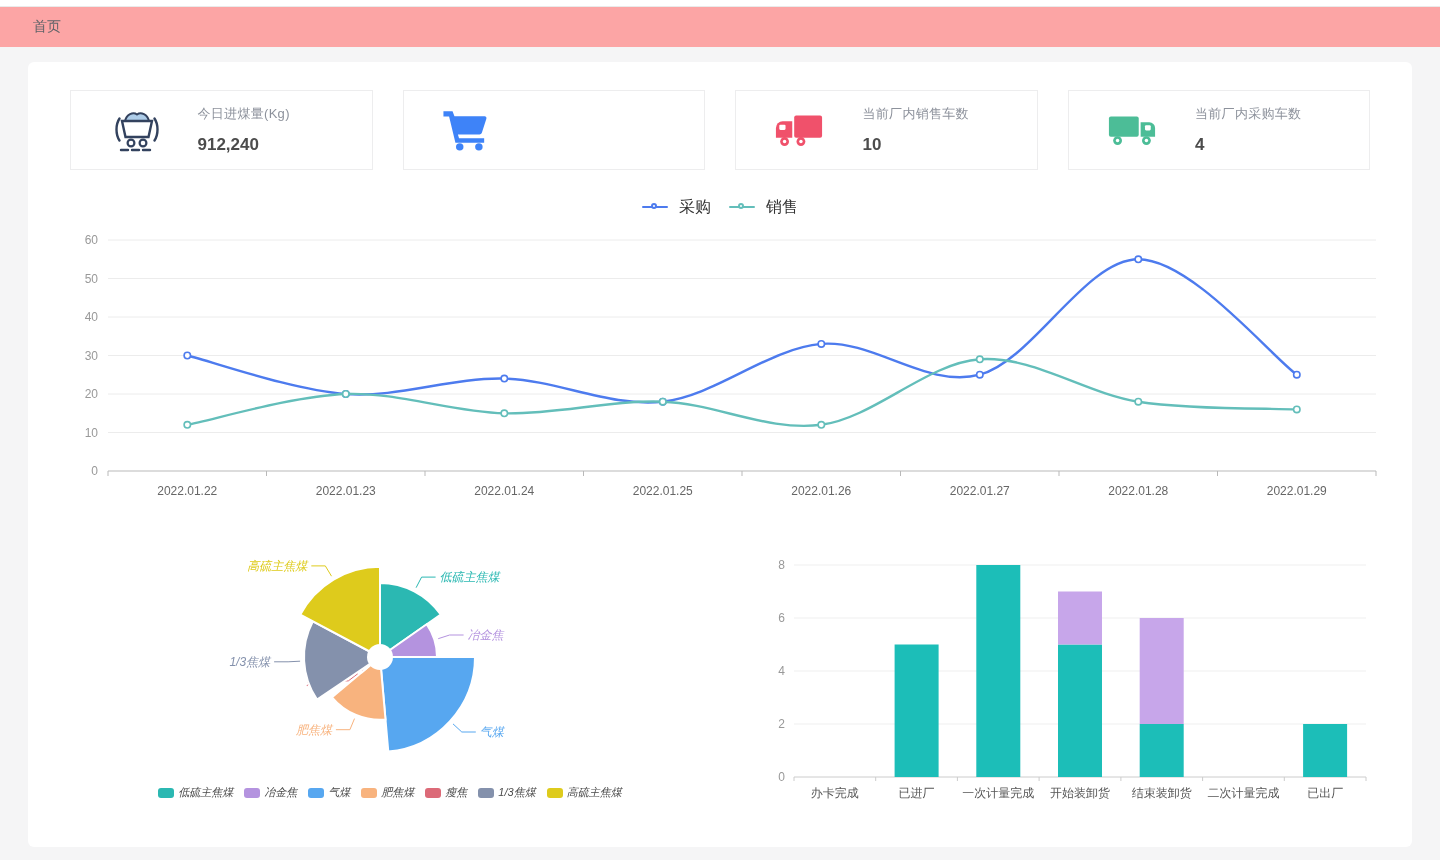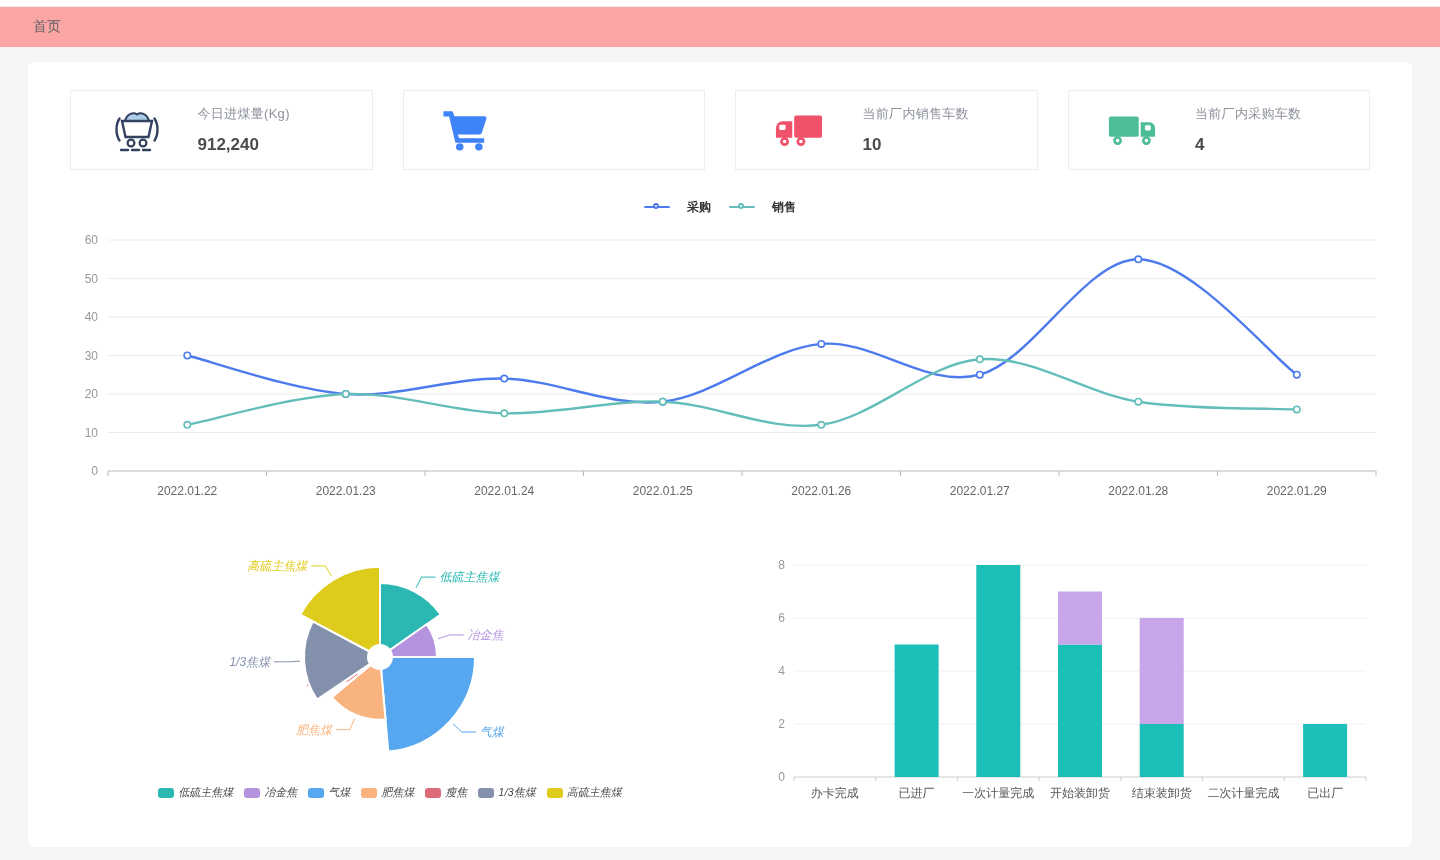--- a/index.html
+++ b/index.html
@@ -26,21 +26,21 @@
     flex:1; height:80px; border:1px solid #ededee; background:#fff;
     display:flex; align-items:center; padding:0 14px 0 38px;
   }
   .card-icon { width:60px; display:flex; align-items:center; }
   .card-text { margin-left:auto; width:160px; }
   .card-label { font-size:13px; color:#8d929c; letter-spacing:.3px; }
   .card-value { font-size:17px; font-weight:bold; color:#4c4c4c; margin-top:12px; }
   
   .line-section { margin-top:28px; }
   #line-legend { display:flex; justify-content:center; align-items:center; gap:18px; height:18px; }
-  .lg-item { display:inline-flex; align-items:center; gap:17px; font-size:12px; color:#333; cursor:pointer;font-weight:bold; }
+  .lg-item { display:inline-flex; align-items:center; gap:11px; font-size:16px; color:#333; cursor:pointer; }
   .lg-mark { position:relative; width:26px; height:9px; display:inline-block; }
   .lg-mark .seg { position:absolute; left:0; top:3px; width:26px; height:2.5px; border-radius:2px; }
   .lg-mark .circ { position:absolute; left:9px; top:0; width:6px; height:6px; border-radius:50%; background:#fff; border:2px solid; }
   svg { font-family:inherit; display:block; }
   #line-svg { margin-top:10px; }
   
   .bottom-row { display:flex; margin-top:36px; }
   .pie-wrap { width:680px;font-style:italic; }
   #pie-legend {
     display:flex; justify-content:center; align-items:center; gap:11px;

